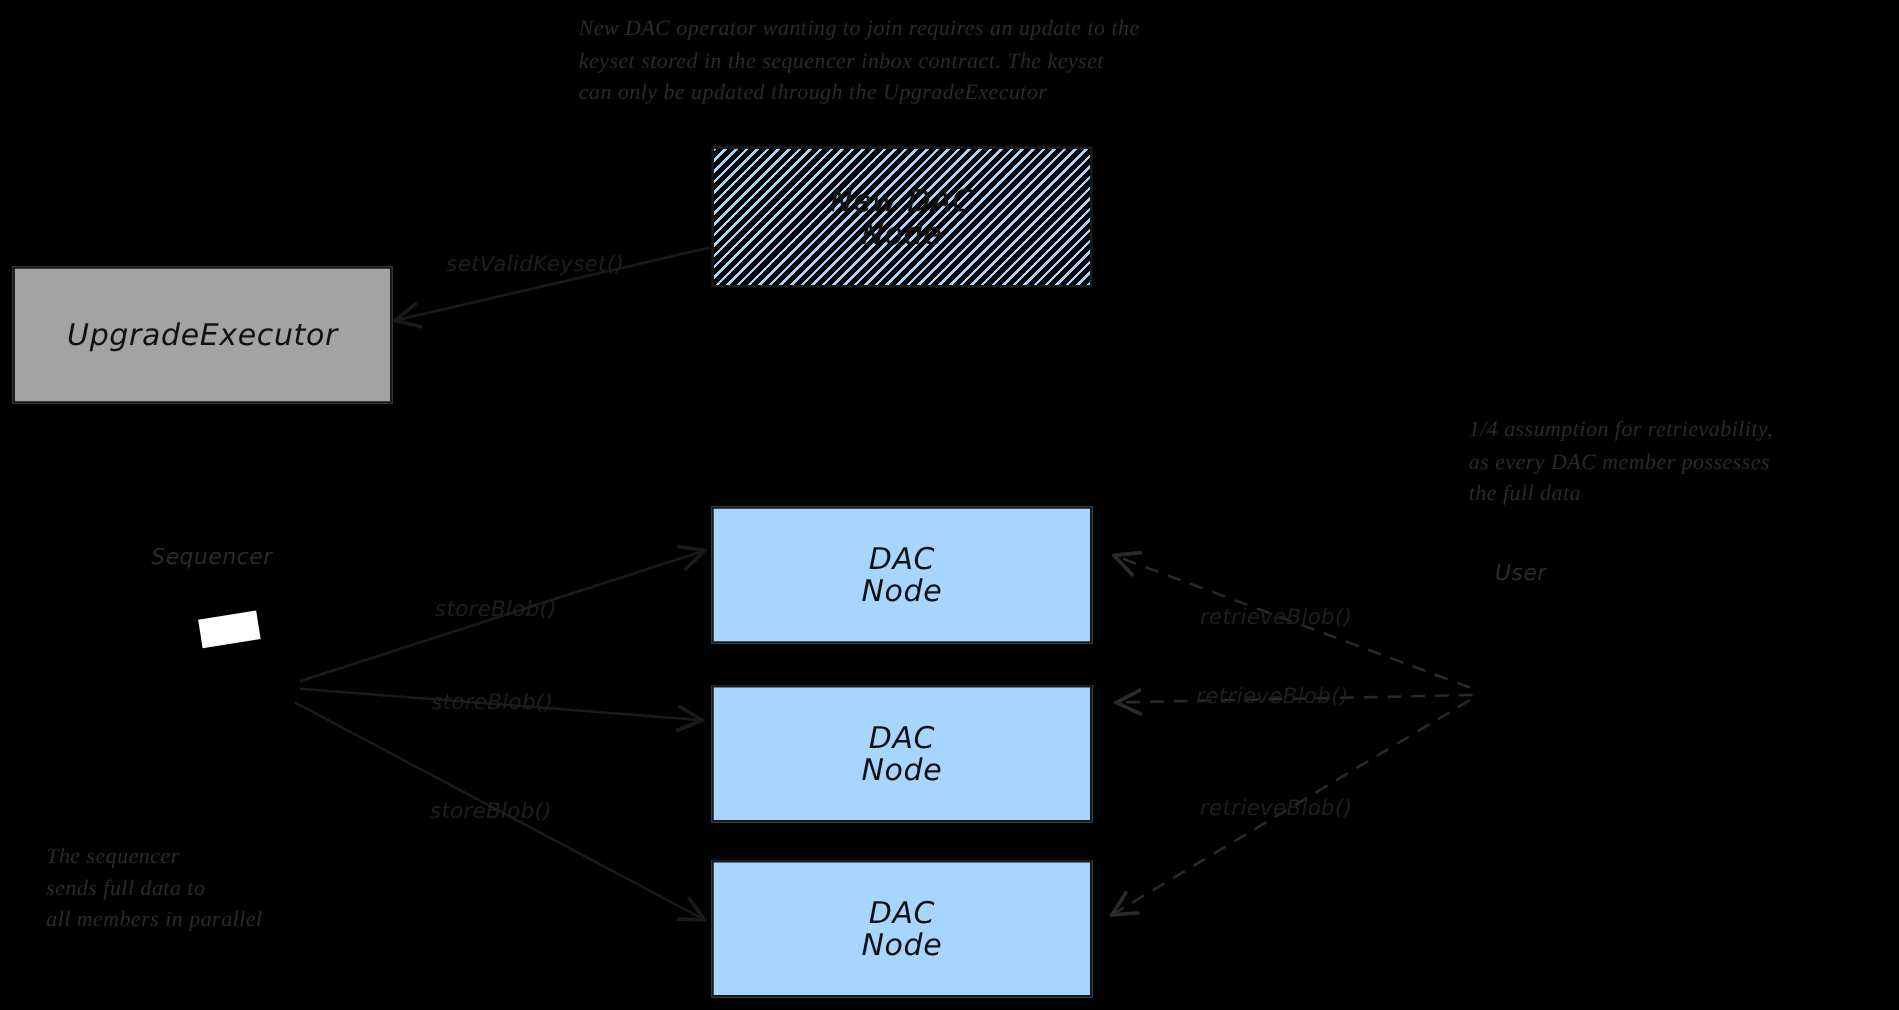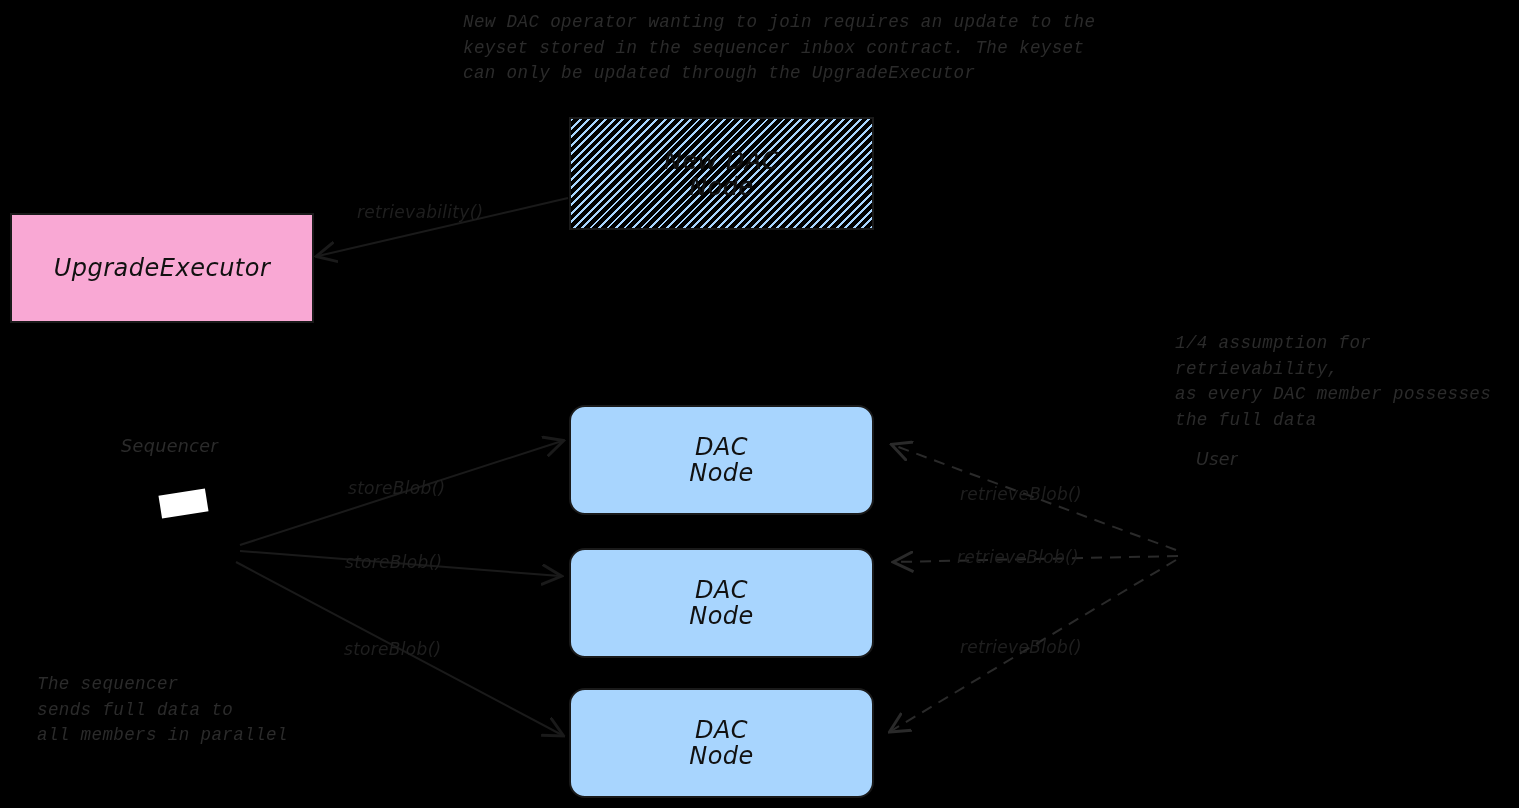--- a/index.html
+++ b/index.html
@@ -18,21 +18,21 @@
   svg#wires {
     position: absolute;
     left: 0; top: 0;
     width: 1519px;
     height: 808px;
     pointer-events: none;
   }
   .note {
     position: absolute;
     color: #2b2b2b;
-    font-family: Liberation Mono, monospace;
+    font-family: Liberation Serif, serif;
     font-size: 17.5px;
     line-height: 25.5px;
     letter-spacing: 0.4px;
     white-space: pre-line;
     font-style: italic;
   }
   .edge-label {
     position: absolute;
     color: #1f1f1f;
     font-size: 17px;
@@ -58,25 +58,24 @@
     justify-content: center;
     color: #111111;
     font-size: 24px;
     line-height: 26px;
     letter-spacing: 0.5px;
     text-align: center;
     font-style: italic;
   }
   .node-box .l1, .node-box .l2 { display: block; }
   .box-upgrade {
-    background: #f9a8d4;
+    background: #a3a3a3;
   }
   .box-dac {
     background: #a8d5fe;
-    border-radius: 16px;
   }
   .box-hatched {
     background:
       repeating-linear-gradient(
         -45deg,
         #a8d5fe 0px,
         #a8d5fe 2px,
         #000000 2px,
         #000000 6px
       );
@@ -137,21 +136,21 @@
 
   <div class="node-box box-hatched" style="left:569px; top:117px; width:305px; height:113px;">
     <span class="l1">New DAC</span>
     <span class="l2">Node</span>
   </div>
 
   <div class="node-box box-upgrade" style="left:10px; top:213px; width:304px; height:110px;">
     <span class="l1">UpgradeExecutor</span>
   </div>
 
-  <div class="edge-label" style="left:357px; top:202px;">retrievability()</div>
+  <div class="edge-label" style="left:357px; top:202px;">setValidKeyset()</div>
 
   <div class="note" style="left:1175px; top:331px; width:345px;">1/4 assumption for retrievability,
 as every DAC member possesses
 the full data</div>
 
   <div class="plain-label" style="left:121px; top:436px;">Sequencer</div>
   <div class="seq-shape" style="left:160px; top:492px; width:47px; height:23px;"></div>
 
   <div class="plain-label" style="left:1196px; top:449px;">User</div>
 

